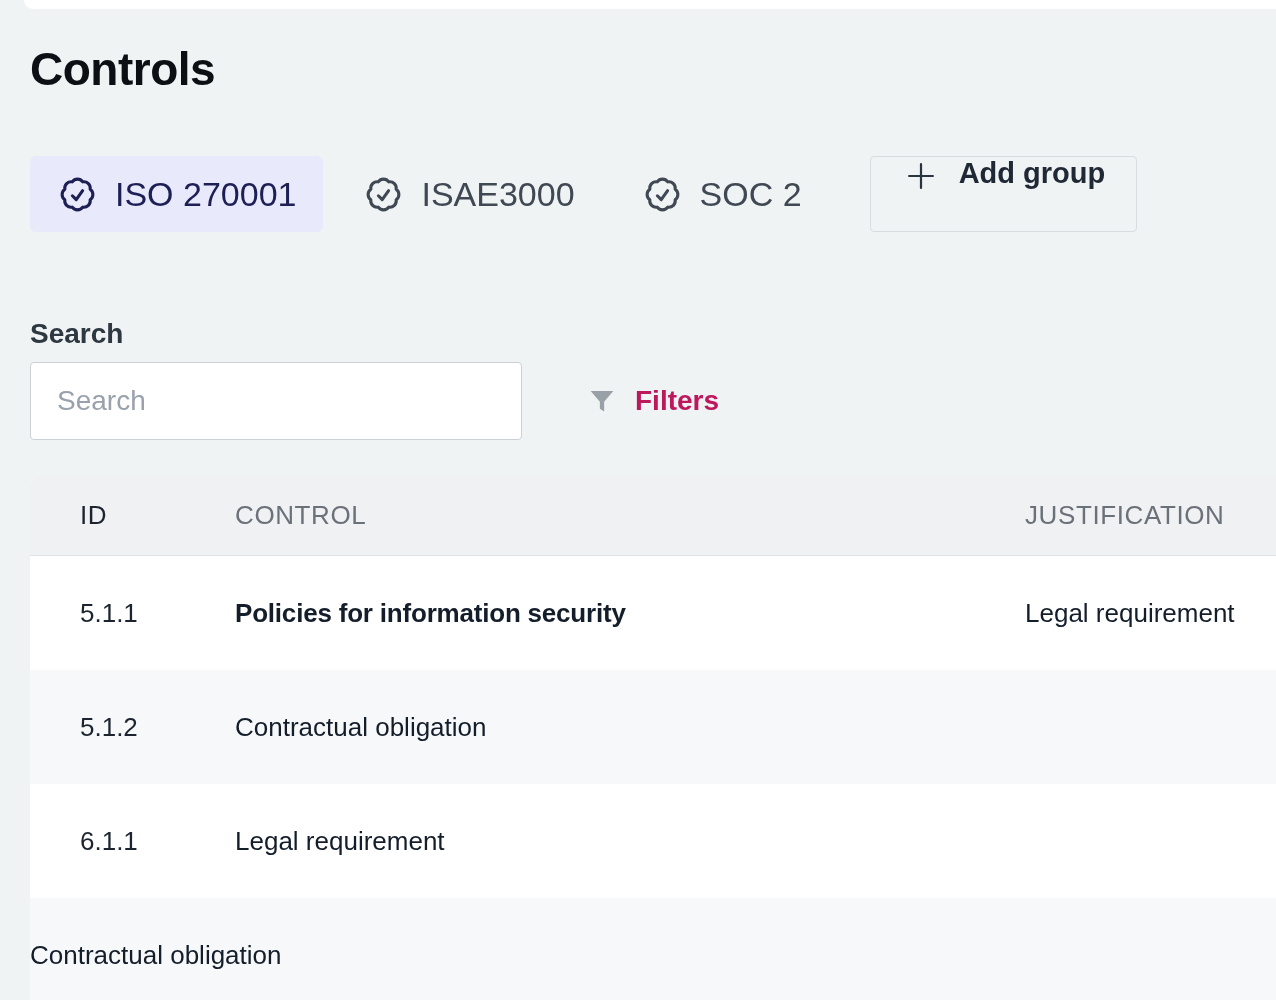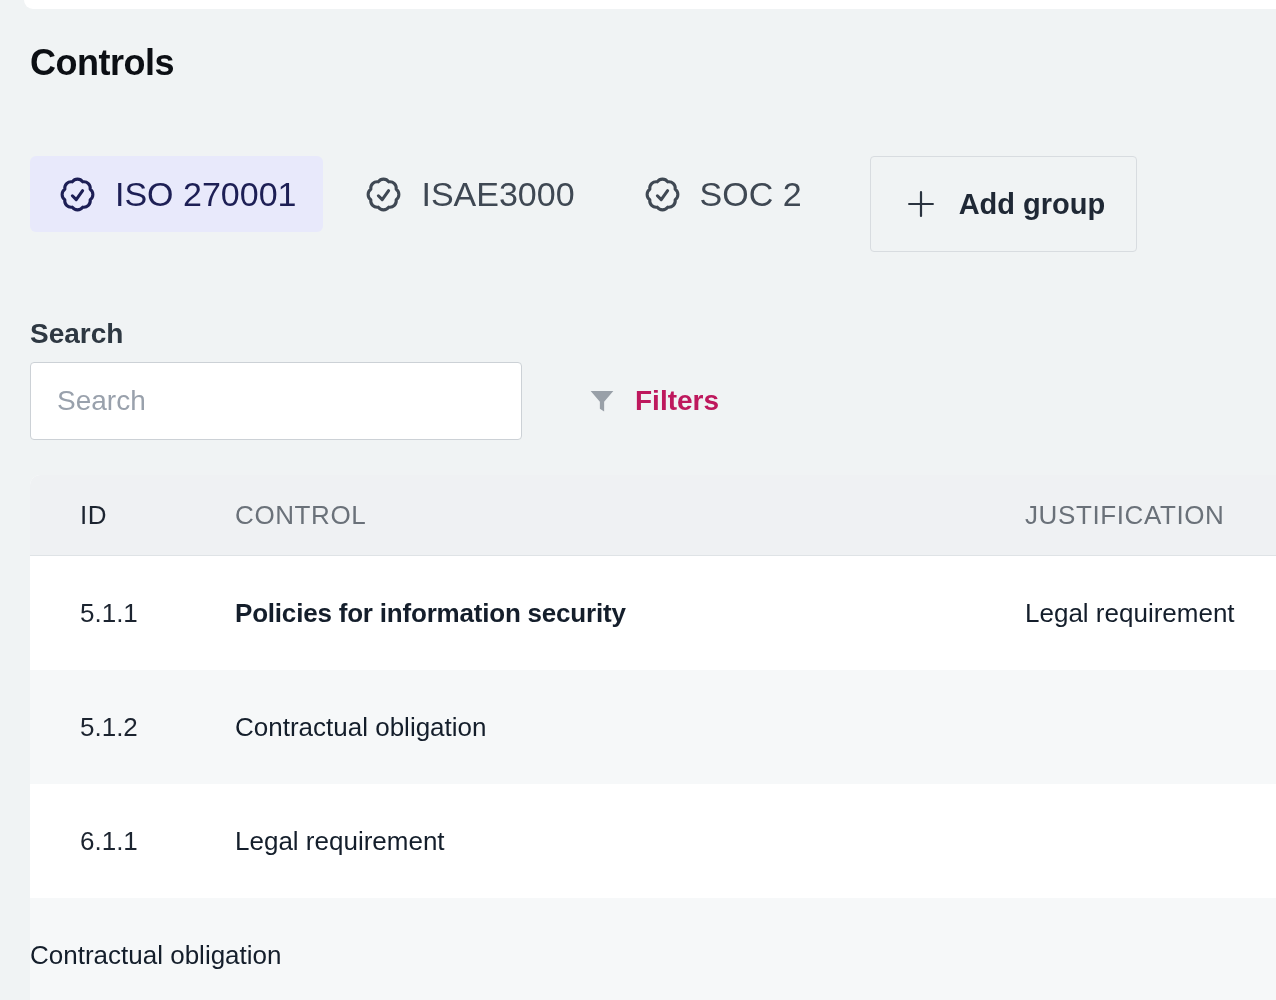--- a/index.html
+++ b/index.html
@@ -9,39 +9,39 @@
     font-family: "Liberation Sans", "DejaVu Sans", sans-serif;
     position: relative;
     color: #141e2b;
   }
   .top-strip {
     position: absolute; top: 0; left: 24px; right: 0; height: 9px;
     background: #ffffff; border-bottom-left-radius: 14px;
   }
   .page-title {
     position: absolute; left: 30px; top: 42px;
-    font-size: 36px; font-weight: 700; color: #0c0f14; letter-spacing: -0.5px;
+    font-size: 46px; font-weight: 700; color: #0c0f14; letter-spacing: -0.5px;
   }
   .groups-row {
     position: absolute; left: 30px; top: 156px;
     display: flex; align-items: stretch; gap: 13px;
   }
   .chip {
     display: flex; align-items: center; gap: 17px;
     height: 76px; padding: 0 27px;
     background: transparent; border: none; border-radius: 6px;
     font-family: inherit; font-size: 34px; font-weight: 500; color: #3f4853;
     cursor: pointer;
   }
   .chip.active { background: #e8e9fb; color: #1d1f55; }
   .chip .icon { display: inline-flex; width: 41px; height: 41px; }
   .chip .icon svg { width: 100%; height: 100%; }
   .add-group-btn {
-    display: flex; align-items: center; gap: 19px;
-    height: 96px; padding: 0 31px; margin-left: 28px;
+    display: flex; align-items: flex-start; gap: 19px;
+    height: 76px; padding: 0 31px; margin-left: 28px;
     background: transparent; border: 1px solid #d8dce0; border-radius: 4px;
     font-family: inherit; font-size: 29px; font-weight: 600; color: #1f2835;
     cursor: pointer;
   }
   .add-group-btn .icon { display: inline-flex; width: 38px; height: 38px; color: #2a333f; }
   .add-group-btn .icon svg { width: 100%; height: 100%; }
   .search-label {
     position: absolute; left: 30px; top: 318px;
     font-size: 28px; font-weight: 600; color: #2e3842;
   }

